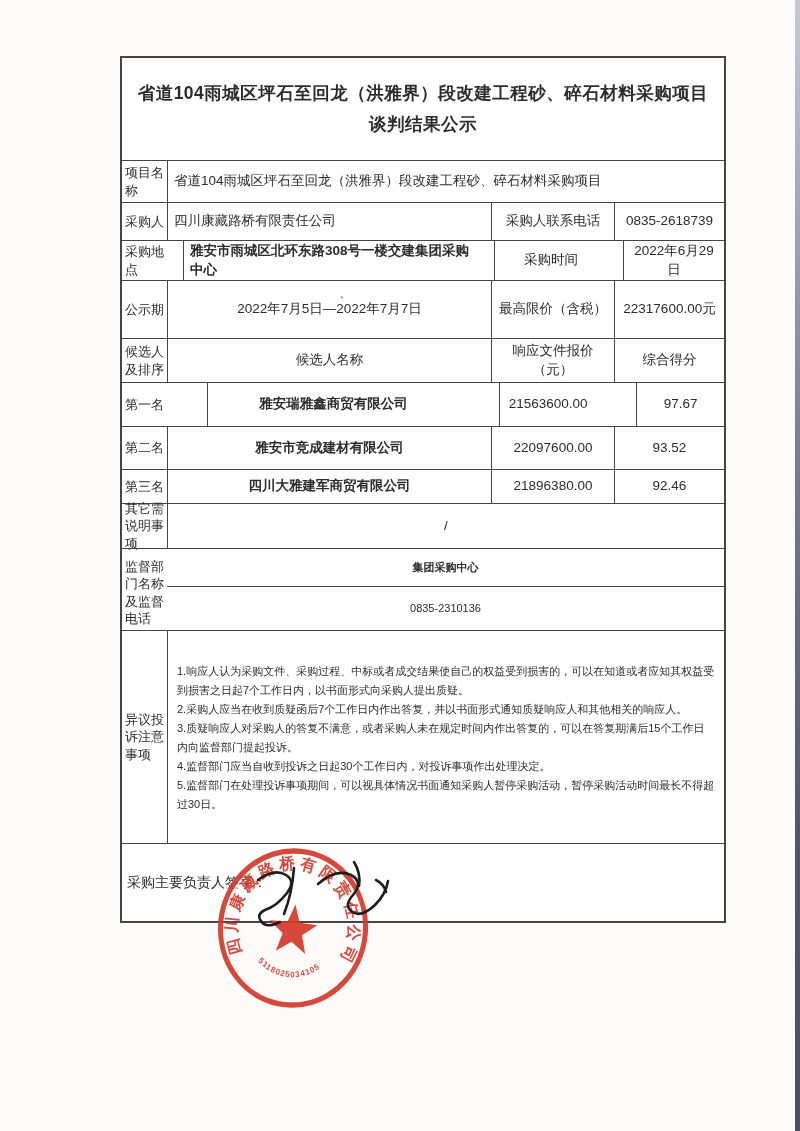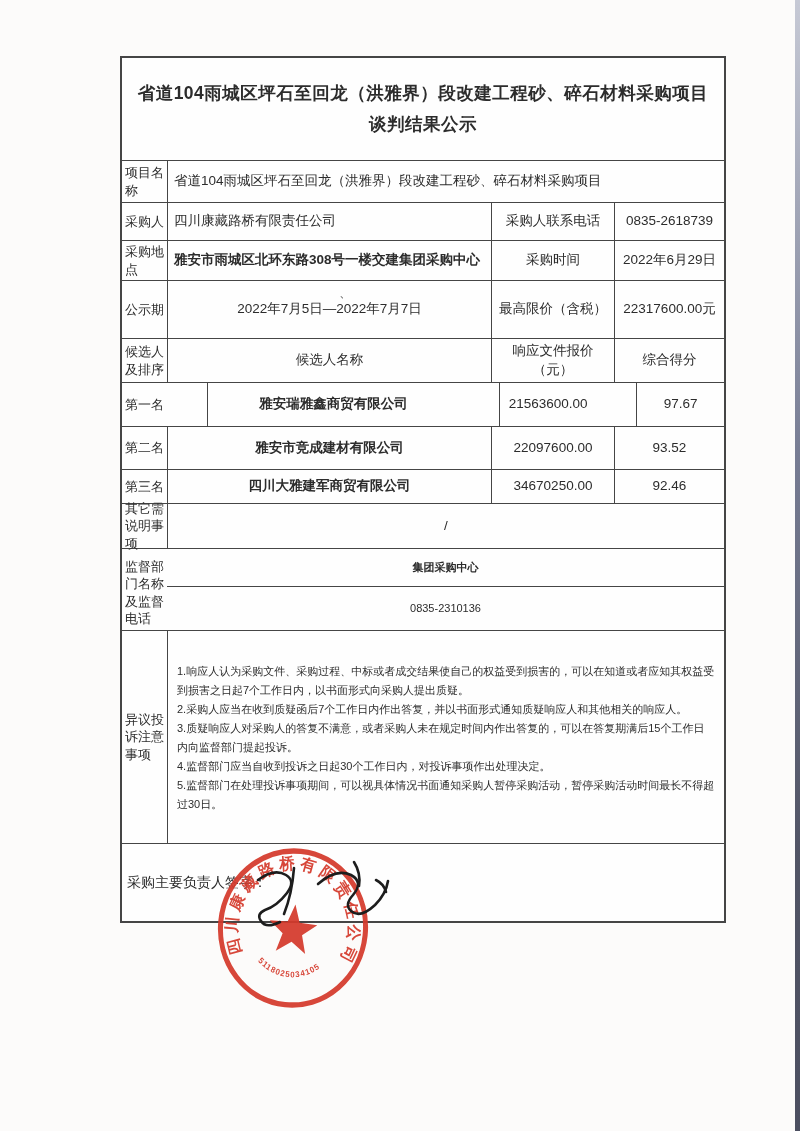--- a/index.html
+++ b/index.html
@@ -14,21 +14,21 @@
   .c{box-sizing:border-box;border-left:1.5px solid #454545;display:flex;align-items:center;
      font-size:13.5px;line-height:1.35;padding:2px 6px;}
   .c:first-child{border-left:none;}
   .lab{width:45px;padding:2px 3px;font-size:13px;flex-shrink:0;}
   .cen{justify-content:center;text-align:center;}
   .bold{font-weight:bold;}
   .w2{width:324px;}.w3{width:123px;}.w4{width:110px;}
   .grow{flex:1 1 auto;}
   
   .h-title{height:102px;}
-  .h1{height:42px;}.h2{height:38px;}.h3{height:40px;}.h4{height:58px;}
+  .h1{height:42px;}.h2{height:38px;}.h3{height:40px;gap:16px;}.h4{height:58px;}
   .h5{height:44px;}.h6{height:44px;gap:40px;}.h7{height:43px;}.h8{height:34px;}
   .h9{height:45px;}.h10{height:82px;align-items:flex-end;}.h11{height:213px;}.h12{height:78px;}
   .titlecell{flex:1;display:flex;flex-direction:column;justify-content:center;align-items:center;
      font-size:17.5px;font-weight:bold;letter-spacing:.5px;line-height:1.75;}
   .stack{flex:1;display:flex;flex-direction:column;}
   .stack .sub{display:flex;align-items:center;justify-content:center;font-size:11px;box-sizing:border-box;}
   .sub-top{height:36px;}
   .sub-bot{height:44.5px;border-top:1.5px solid #454545;}
   .paracell{flex:1;display:flex;flex-direction:column;justify-content:center;
      font-size:11px;line-height:19px;padding:6px 9px 4px 9px;align-items:stretch;text-align:left;}
@@ -99,21 +99,21 @@
     </div>
     <div class="row h7">
       <div class="c lab cen">第二名</div>
       <div class="c w2 cen bold">雅安市竞成建材有限公司</div>
       <div class="c w3 cen">22097600.00</div>
       <div class="c w4 cen">93.52</div>
     </div>
     <div class="row h8">
       <div class="c lab cen">第三名</div>
       <div class="c w2 cen bold">四川大雅建军商贸有限公司</div>
-      <div class="c w3 cen">34670250.00</div>
+      <div class="c w3 cen">21896380.00</div>
       <div class="c w4 cen">92.46</div>
     </div>
 
     <div class="row h9">
       <div class="c lab">其它需说明事项</div>
       <div class="c grow cen">/</div>
     </div>
 
     <div class="row h10">
       <div class="c lab">监督部门名称及监督电话</div>

